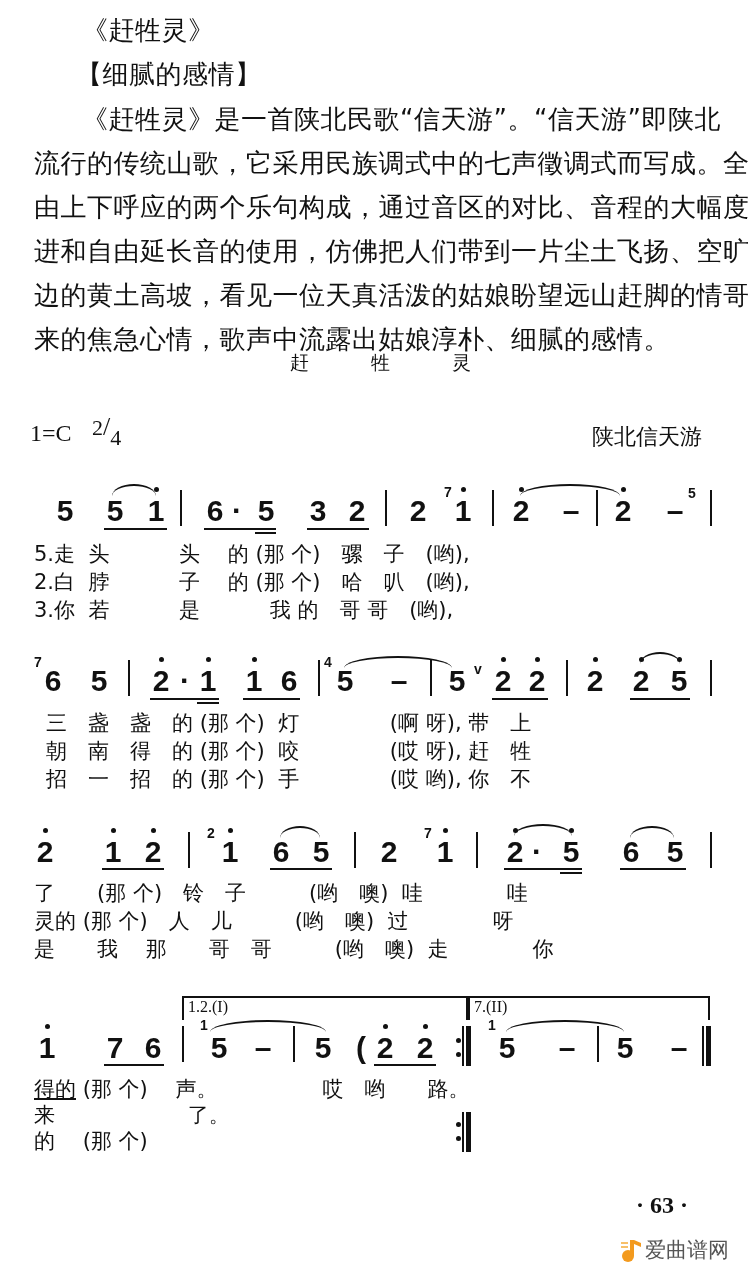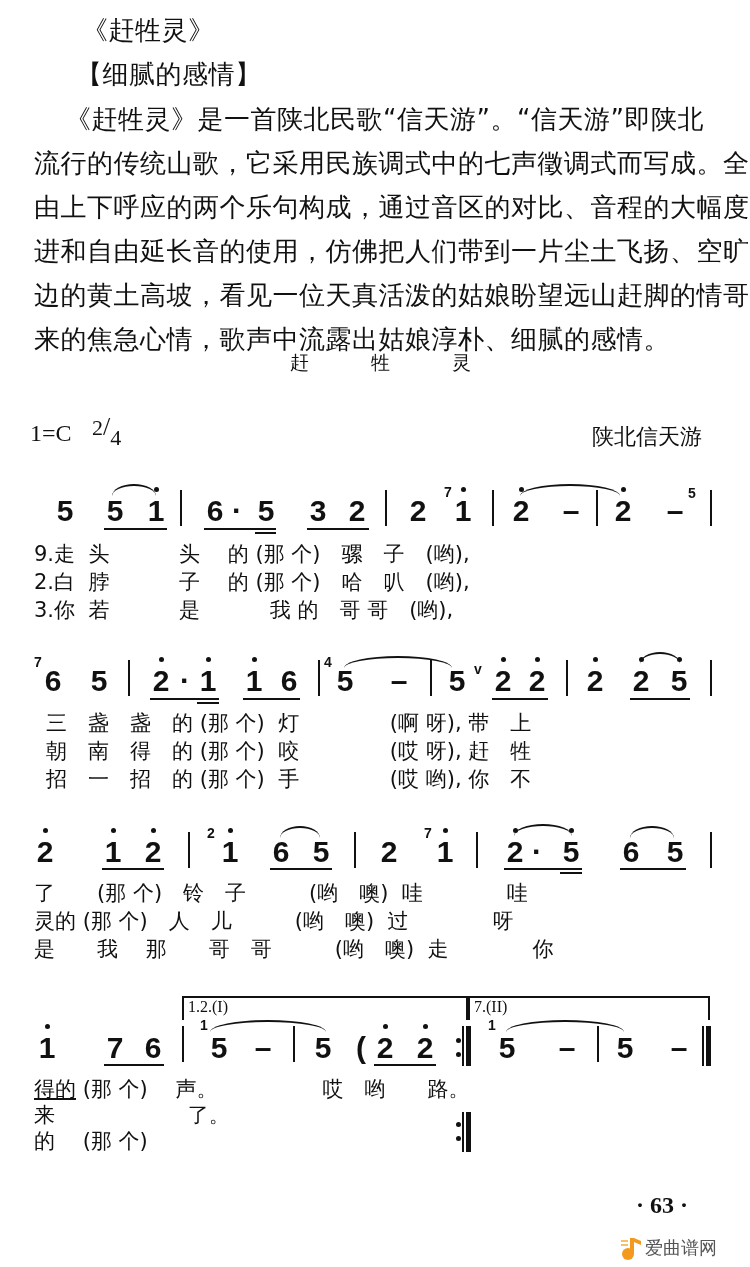--- a/index.html
+++ b/index.html
@@ -21,21 +21,21 @@
   .dbl{position:absolute;width:2px;height:40px;border-left:2px solid #111;border-right:5px solid #111;}
   .rep{position:absolute;width:5px;height:5px;border-radius:50%;background:#111;}
 </style>
 </head>
 <body>
 
 <div class="abs para" style="left:82px;top:8px;">《赶牲灵》</div>
 <div class="abs para" style="left:76px;top:52px;">【细腻的感情】</div>
 
 <div>
-  <div class="abs para" style="left:65px;top:97px;">《赶牲灵》是一首陕北民歌“信天游”。“信天游”即陕北</div>
+  <div class="abs para" style="left:82px;top:97px;">《赶牲灵》是一首陕北民歌“信天游”。“信天游”即陕北</div>
   <div class="abs para" style="left:34px;top:141px;">流行的传统山歌，它采用民族调式中的七声徵调式而写成。全曲</div>
   <div class="abs para" style="left:34px;top:185px;">由上下呼应的两个乐句构成，通过音区的对比、音程的大幅度跳</div>
   <div class="abs para" style="left:34px;top:229px;">进和自由延长音的使用，仿佛把人们带到一片尘土飞扬、空旷无</div>
   <div class="abs para" style="left:34px;top:273px;">边的黄土高坡，看见一位天真活泼的姑娘盼望远山赶脚的情哥归</div>
   <div class="abs para" style="left:34px;top:294px;margin-top:23px;">来的焦急心情，歌声中流露出姑娘淳朴、细腻的感情。</div>
 </div>
 
 <div class="abs title" style="left:290px;top:350px;">赶 牲 灵</div>
 <div class="abs" style="left:30px;top:420px;font-family:'Liberation Serif',serif;font-size:24px;">1=C</div>
 <div class="abs" style="left:92px;top:412px;font-family:'Liberation Serif',serif;font-size:22px;">
@@ -66,21 +66,21 @@
   <div class="note hi" style="left:510px;top:496px;">2</div>
   <div class="slur" style="left:520px;top:484px;width:100px;"></div>
   <div class="note" style="left:560px;top:496px;">–</div>
   <div class="bar" style="left:596px;top:490px;"></div>
   <div class="note hi" style="left:612px;top:496px;">2</div>
   <div class="note" style="left:664px;top:496px;">–</div>
   <div class="grace" style="left:688px;top:486px;">5</div>
   <div class="bar" style="left:710px;top:490px;"></div>
 
   <div class="lyr" style="left:34px;top:541px;">
-    <span>9.走</span>&nbsp;&nbsp;<span>头</span>   &nbsp;<span>头</span> &nbsp;<span>的</span>&nbsp;<span>(那</span>&nbsp;<span>个)</span> <span>骡</span> <span>子</span> <span>(哟),</span>
+    <span>5.走</span>&nbsp;&nbsp;<span>头</span>   &nbsp;<span>头</span> &nbsp;<span>的</span>&nbsp;<span>(那</span>&nbsp;<span>个)</span> <span>骡</span> <span>子</span> <span>(哟),</span>
   </div>
   <div class="lyr" style="left:34px;top:569px;">
     <span>2.白</span>&nbsp;&nbsp;<span>脖</span>   &nbsp;<span>子</span> &nbsp;<span>的</span>&nbsp;<span>(那</span>&nbsp;<span>个)</span> <span>哈</span> <span>叭</span> <span>(哟),</span>
   </div>
   <div class="lyr" style="left:34px;top:597px;">
     <span>3.你</span>&nbsp;&nbsp;<span>若</span>   &nbsp;<span>是</span>   &nbsp;<span>我</span>&nbsp;<span>的</span> <span>哥</span>&nbsp;<span>哥</span> <span>(哟),</span>
   </div>
 </div>
 
 <div>
@@ -217,14 +217,14 @@
 
 <div class="abs" style="left:636px;top:1192px;font-family:'Liberation Serif',serif;font-size:24px;font-weight:bold;">· 63 ·</div>
 <div class="abs" style="left:620px;top:1236px;display:flex;align-items:center;">
   <svg width="22" height="24" viewBox="0 0 22 24">
     <rect x="10" y="2" width="4" height="16" fill="#f39a1e"></rect>
     <path d="M14 2 L21 5 L21 9 L14 6 Z" fill="#f39a1e"></path>
     <circle cx="8" cy="18" r="6" fill="#f39a1e"></circle>
     <rect x="1" y="4" width="7" height="2" fill="#f7c06a"></rect>
     <rect x="1" y="8" width="7" height="2" fill="#f7c06a"></rect>
   </svg>
-  <span style="font-size:18px;color:#555;margin-left:3px;">爱曲谱网</span>
+  <span style="font-size:21px;color:#555;margin-left:3px;">爱曲谱网</span>
 </div>
 
 </body></html>

